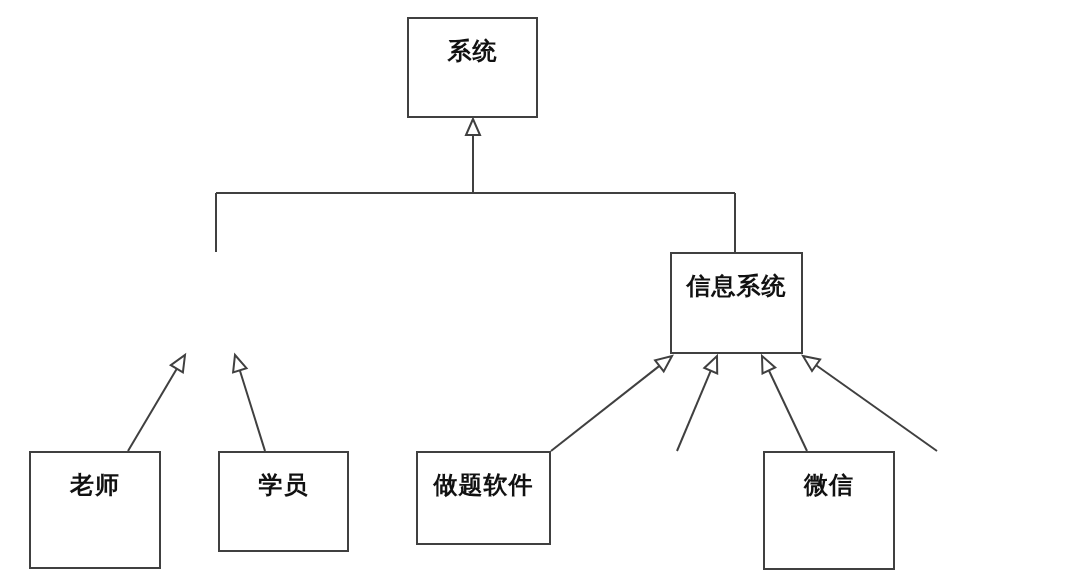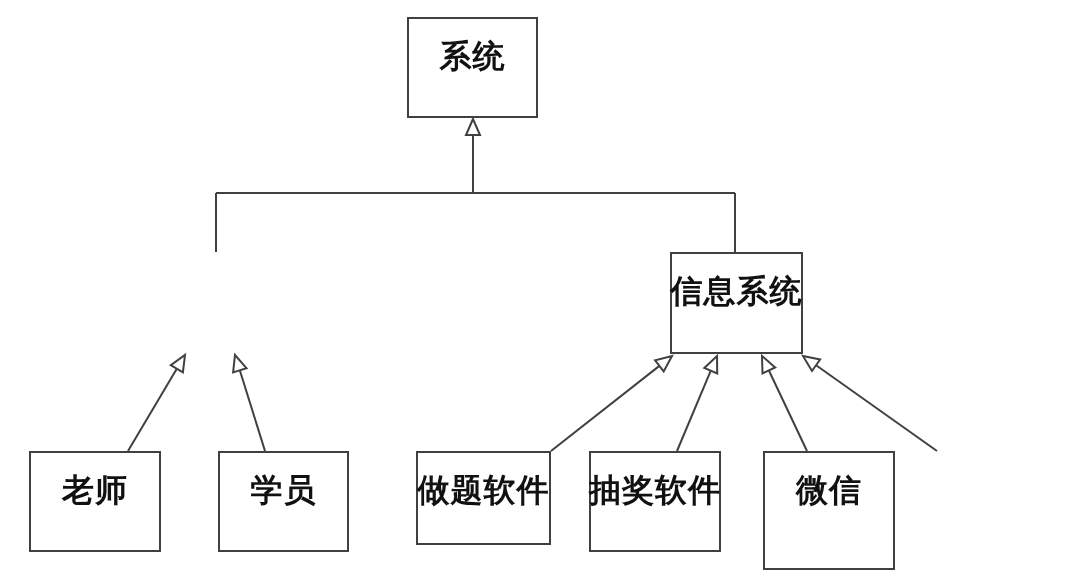--- a/index.html
+++ b/index.html
@@ -30,32 +30,32 @@
     position: absolute;
     box-sizing: border-box;
     border: 2px solid #404040;
     background: #ffffff;
     display: flex;
     flex-direction: column;
     align-items: center;
     padding-top: 18px;
   }
   .node-label {
-    font-size: 32px;
+    font-size: 24px;
     font-weight: 700;
     color: #111111;
     letter-spacing: 1px;
     white-space: nowrap;
     line-height: 1.2;
   }
   
   .n-root    { left: 407px; top: 17px;  width: 131px; height: 101px; }
   .n-brain   { left: 151px; top: 252px; width: 132px; height: 101px; }
   .n-info    { left: 670px; top: 252px; width: 133px; height: 102px; }
-  .n-teacher { left: 29px;  top: 451px; width: 132px; height: 101px; }
+  .n-teacher { left: 29px;  top: 451px; width: 132px; height: 118px; }
   .n-student { left: 218px; top: 451px; width: 131px; height: 101px; text-align: right; }
   .n-quiz    { left: 416px; top: 451px; width: 135px; height: 94px; }
   .n-lottery { left: 589px; top: 451px; width: 132px; height: 101px; }
   .n-wechat  { left: 763px; top: 451px; width: 132px; height: 119px; }
   .n-time    { left: 937px; top: 451px; width: 132px; height: 101px; }
 </style>
 </head>
 <body>
 
 <div class="canvas">
@@ -101,22 +101,19 @@
   </div>
 
   <div class="node n-student">
     <span class="node-label">学员</span>
   </div>
 
   <div class="node n-quiz">
     <span class="node-label">做题软件</span>
   </div>
 
-  <div class="node n-lottery">
-    <span class="node-label">抽奖软件</span>
-  </div>
 
   <div class="node n-wechat">
     <span class="node-label">微信</span>
   </div>
 
 
 </div>
 
 </body></html>

